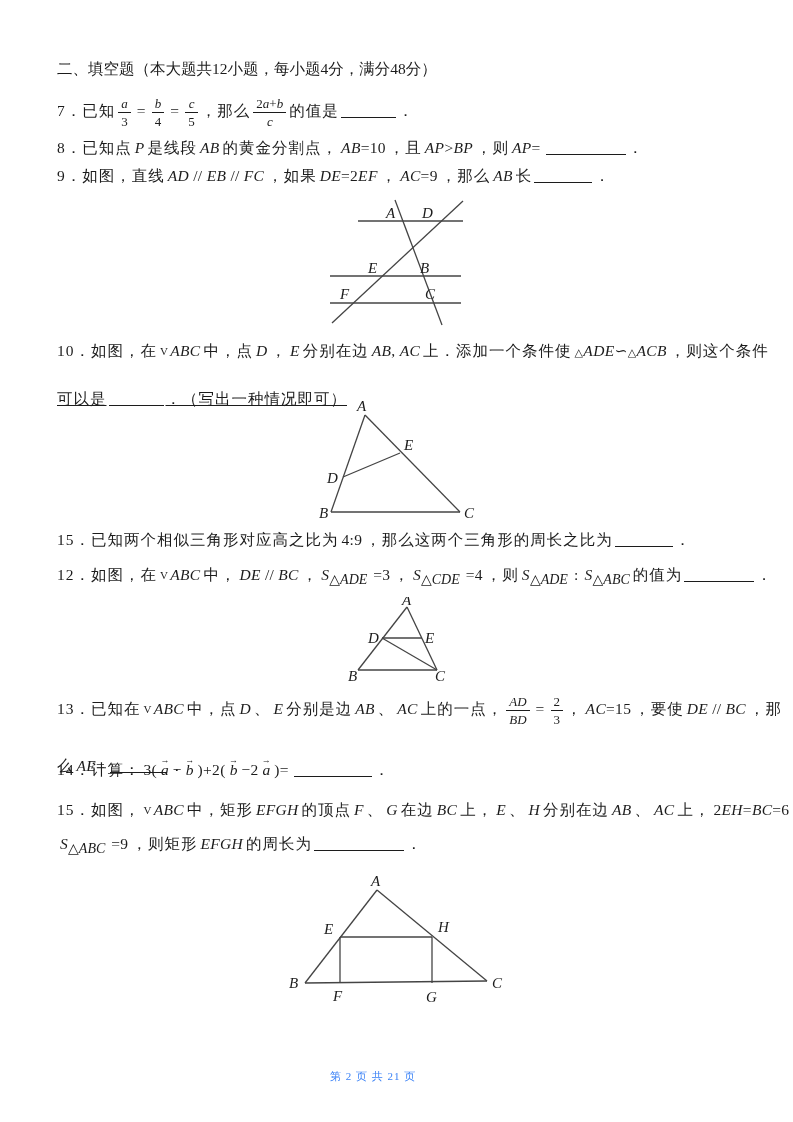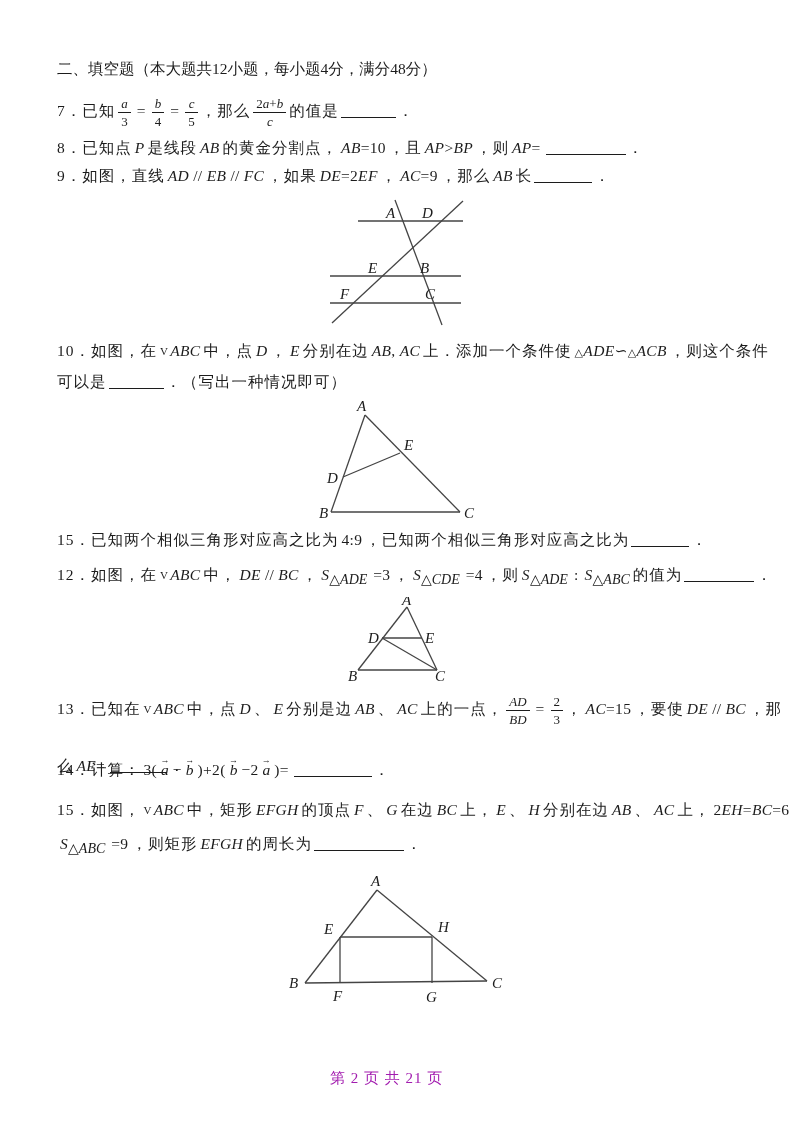--- a/index.html
+++ b/index.html
@@ -25,21 +25,21 @@
   .vec { font-style:italic; position:relative; display:inline-block; margin:0 1px; }
   .vec::before { content:"\2192"; position:absolute; top:-9px; left:50%; transform:translateX(-50%); font-size:9px; font-style:normal; }
   .blank { display:inline-block; border-bottom:1px solid #1c1c1c; height:15px; vertical-align:-2px; margin:0 2px; }
   .figure { position:absolute; }
   .figlabel { font-family:"Liberation Serif","DejaVu Serif",serif; font-style:italic; font-size:15px; fill:#1c1c1c; }
   #watermark {
     position:absolute; left:252px; top:1065px; font-size:18px; color:#a9a9a9;
     font-family:"Liberation Sans","DejaVu Sans",sans-serif; z-index:1; white-space:nowrap;
   }
   #pageinfo {
-    position:absolute; left:330px; top:1069px; font-size:15px; color:#a21caf;
+    position:absolute; left:330px; top:1069px; font-size:11px; color:#3b82f6;
     z-index:2; white-space:nowrap; letter-spacing:1px;
   }
 </style>
 </head>
 <body>
 
 <div id="page">
 
   <div class="row" style="top:58px;">二、填空题（本大题共12小题，每小题4分，满分48分）</div>
 
@@ -58,35 +58,35 @@
         <text x="76" y="25" class="figlabel">A</text>
         <text x="112" y="25" class="figlabel">D</text>
         <text x="58" y="80" class="figlabel">E</text>
         <text x="110" y="80" class="figlabel">B</text>
         <text x="30" y="106" class="figlabel">F</text>
         <text x="115" y="106" class="figlabel">C</text>
       </svg></div>
 
   <div class="row" style="top:340px;"><span class="cjk">10．如图，在</span><span class="math"><span class="tripre">V</span><span class="it">A</span><span class="it">B</span><span class="it">C</span></span><span class="cjk">中，点</span><span class="math"><span class="it">D</span></span><span class="cjk">，</span><span class="math"><span class="it">E</span></span><span class="cjk">分别在边</span><span class="math"><span class="it">A</span><span class="it">B</span><span>,</span><span> </span><span class="it">A</span><span class="it">C</span></span><span class="cjk">上．添加一个条件使</span><span class="math"><span class="tri-sym">△</span><span class="it">A</span><span class="it">D</span><span class="it">E</span><span>∽</span><span class="tri-sym">△</span><span class="it">A</span><span class="it">C</span><span class="it">B</span></span><span class="cjk">，则这个条件</span></div>
 
-  <div class="row" style="top:371px;"><span class="cjk">可以是</span><span class="blank" style="width: 55px;"></span><span class="cjk">．（写出一种情况即可）</span></div>
+  <div class="row" style="top:388px;text-decoration:underline;"><span class="cjk">可以是</span><span class="blank" style="width: 55px;"></span><span class="cjk">．（写出一种情况即可）</span></div>
 
   <div class="figure" style="left:318px; top:398px;"><svg width="165" height="125" viewBox="0 0 165 125">
         <line x1="47" y1="17" x2="13" y2="114" stroke="#444444" stroke-width="1.3"></line>
         <line x1="13" y1="114" x2="142" y2="114" stroke="#444444" stroke-width="1.3"></line>
         <line x1="142" y1="114" x2="47" y2="17" stroke="#444444" stroke-width="1.3"></line>
         <line x1="25" y1="79" x2="82" y2="55" stroke="#444444" stroke-width="1.3"></line>
         <text x="39" y="13" class="figlabel">A</text>
         <text x="9" y="85" class="figlabel">D</text>
         <text x="86" y="52" class="figlabel">E</text>
         <text x="1" y="120" class="figlabel">B</text>
         <text x="146" y="120" class="figlabel">C</text>
       </svg></div>
 
-  <div class="row" style="top:529px;"><span class="cjk">15．已知两个相似三角形对应高之比为</span><span class="math"><span>4</span><span>:</span><span>9</span></span><span class="cjk">，已知两个相似三角形对应高之比为</span><span class="blank" style="width: 58px;"></span><span class="cjk">．</span></div>
+  <div class="row" style="top:529px;"><span class="cjk">15．已知两个相似三角形对应高之比为</span><span class="math"><span>4</span><span>:</span><span>9</span></span><span class="cjk">，那么这两个三角形的周长之比为</span><span class="blank" style="width: 58px;"></span><span class="cjk">．</span></div>
 
   <div class="row" style="top:564px;"><span class="cjk">12．如图，在</span><span class="math"><span class="tripre">V</span><span class="it">A</span><span class="it">B</span><span class="it">C</span></span><span class="cjk">中，</span><span class="math"><span class="it">D</span><span class="it">E</span><span> </span><span>/</span><span>/</span><span> </span><span class="it">B</span><span class="it">C</span></span><span class="cjk">，</span><span class="math"><span class="it">S</span><span class="msub">△ADE</span></span><span class="math"><span>=</span><span>3</span></span><span class="cjk">，</span><span class="math"><span class="it">S</span><span class="msub">△CDE</span></span><span class="math"><span>=</span><span>4</span></span><span class="cjk">，则</span><span class="math"><span class="it">S</span><span class="msub">△ADE</span></span><span class="math"><span>:</span></span><span class="math"><span class="it">S</span><span class="msub">△ABC</span></span><span class="cjk">的值为</span><span class="blank" style="width: 70px;"></span><span class="cjk">．</span></div>
 
   <div class="figure" style="left:343px; top:597px;"><svg width="112" height="90" viewBox="0 0 112 90">
         <line x1="64" y1="10" x2="15" y2="73" stroke="#444444" stroke-width="1.3"></line>
         <line x1="64" y1="10" x2="94" y2="73" stroke="#444444" stroke-width="1.3"></line>
         <line x1="15" y1="73" x2="94" y2="73" stroke="#444444" stroke-width="1.3"></line>
         <line x1="39" y1="41" x2="79" y2="41" stroke="#444444" stroke-width="1.3"></line>
         <line x1="39" y1="41" x2="94" y2="73" stroke="#444444" stroke-width="1.3"></line>
         <text x="59" y="8" class="figlabel">A</text>

